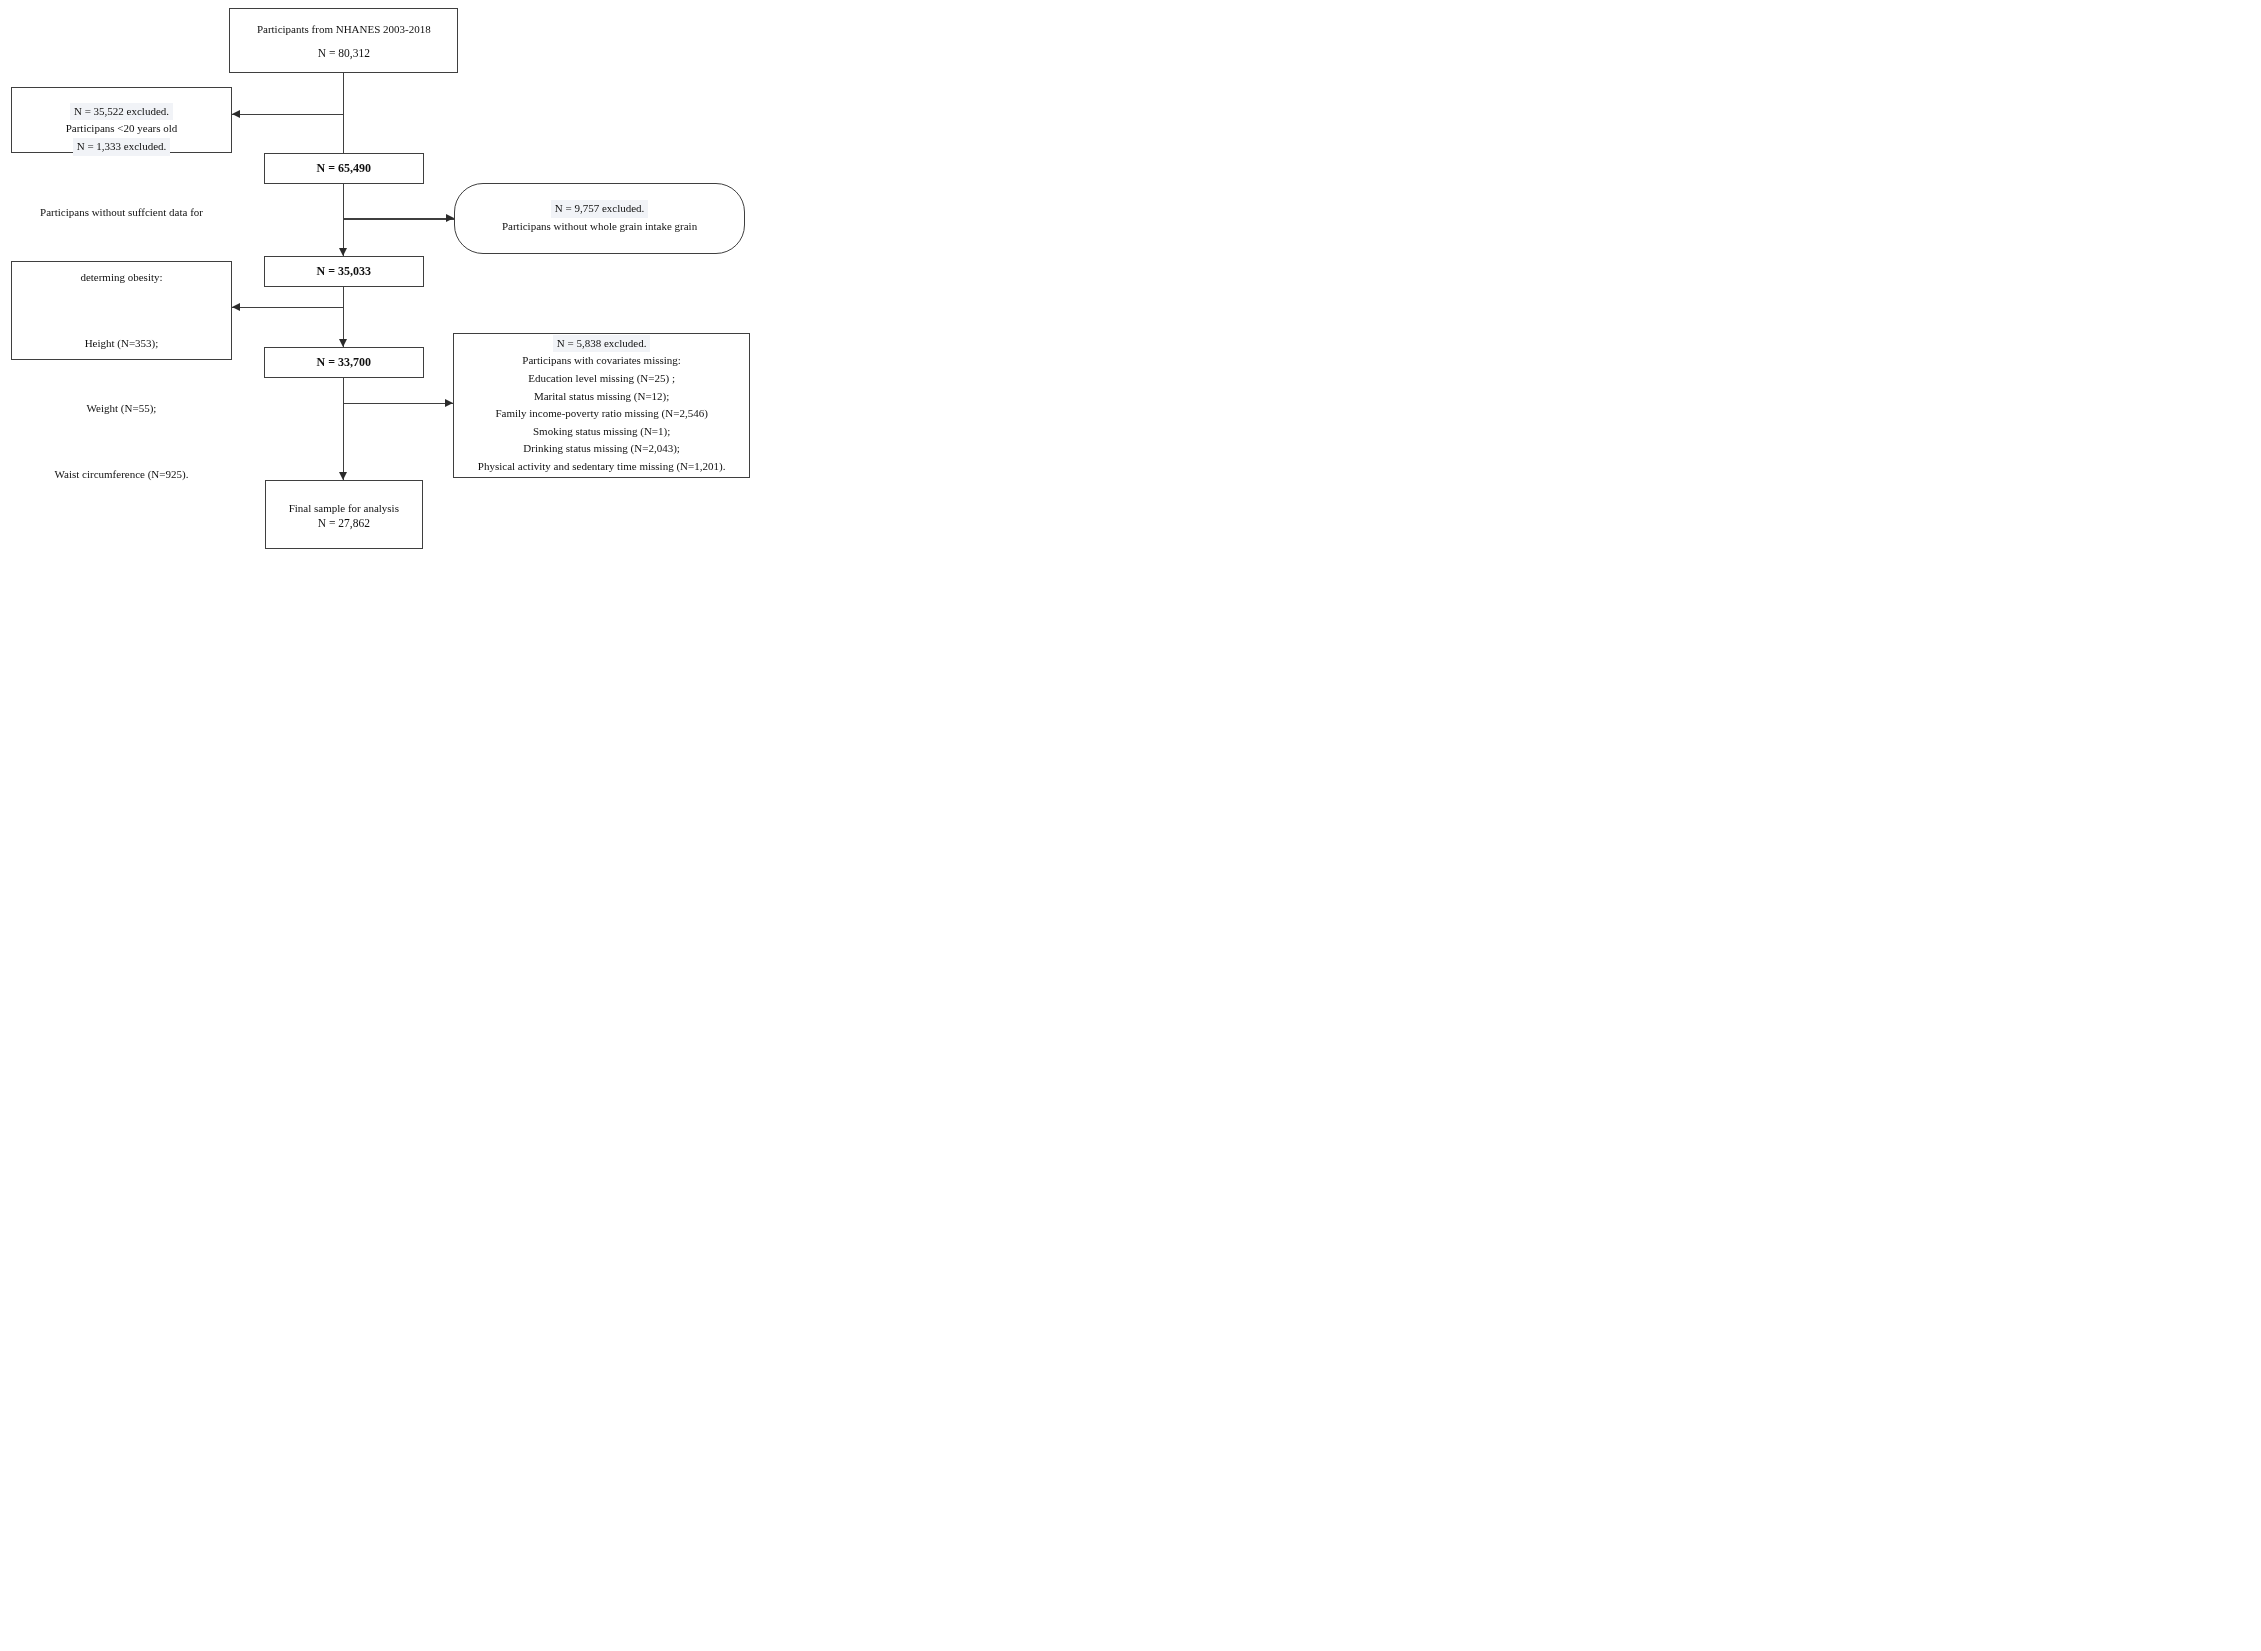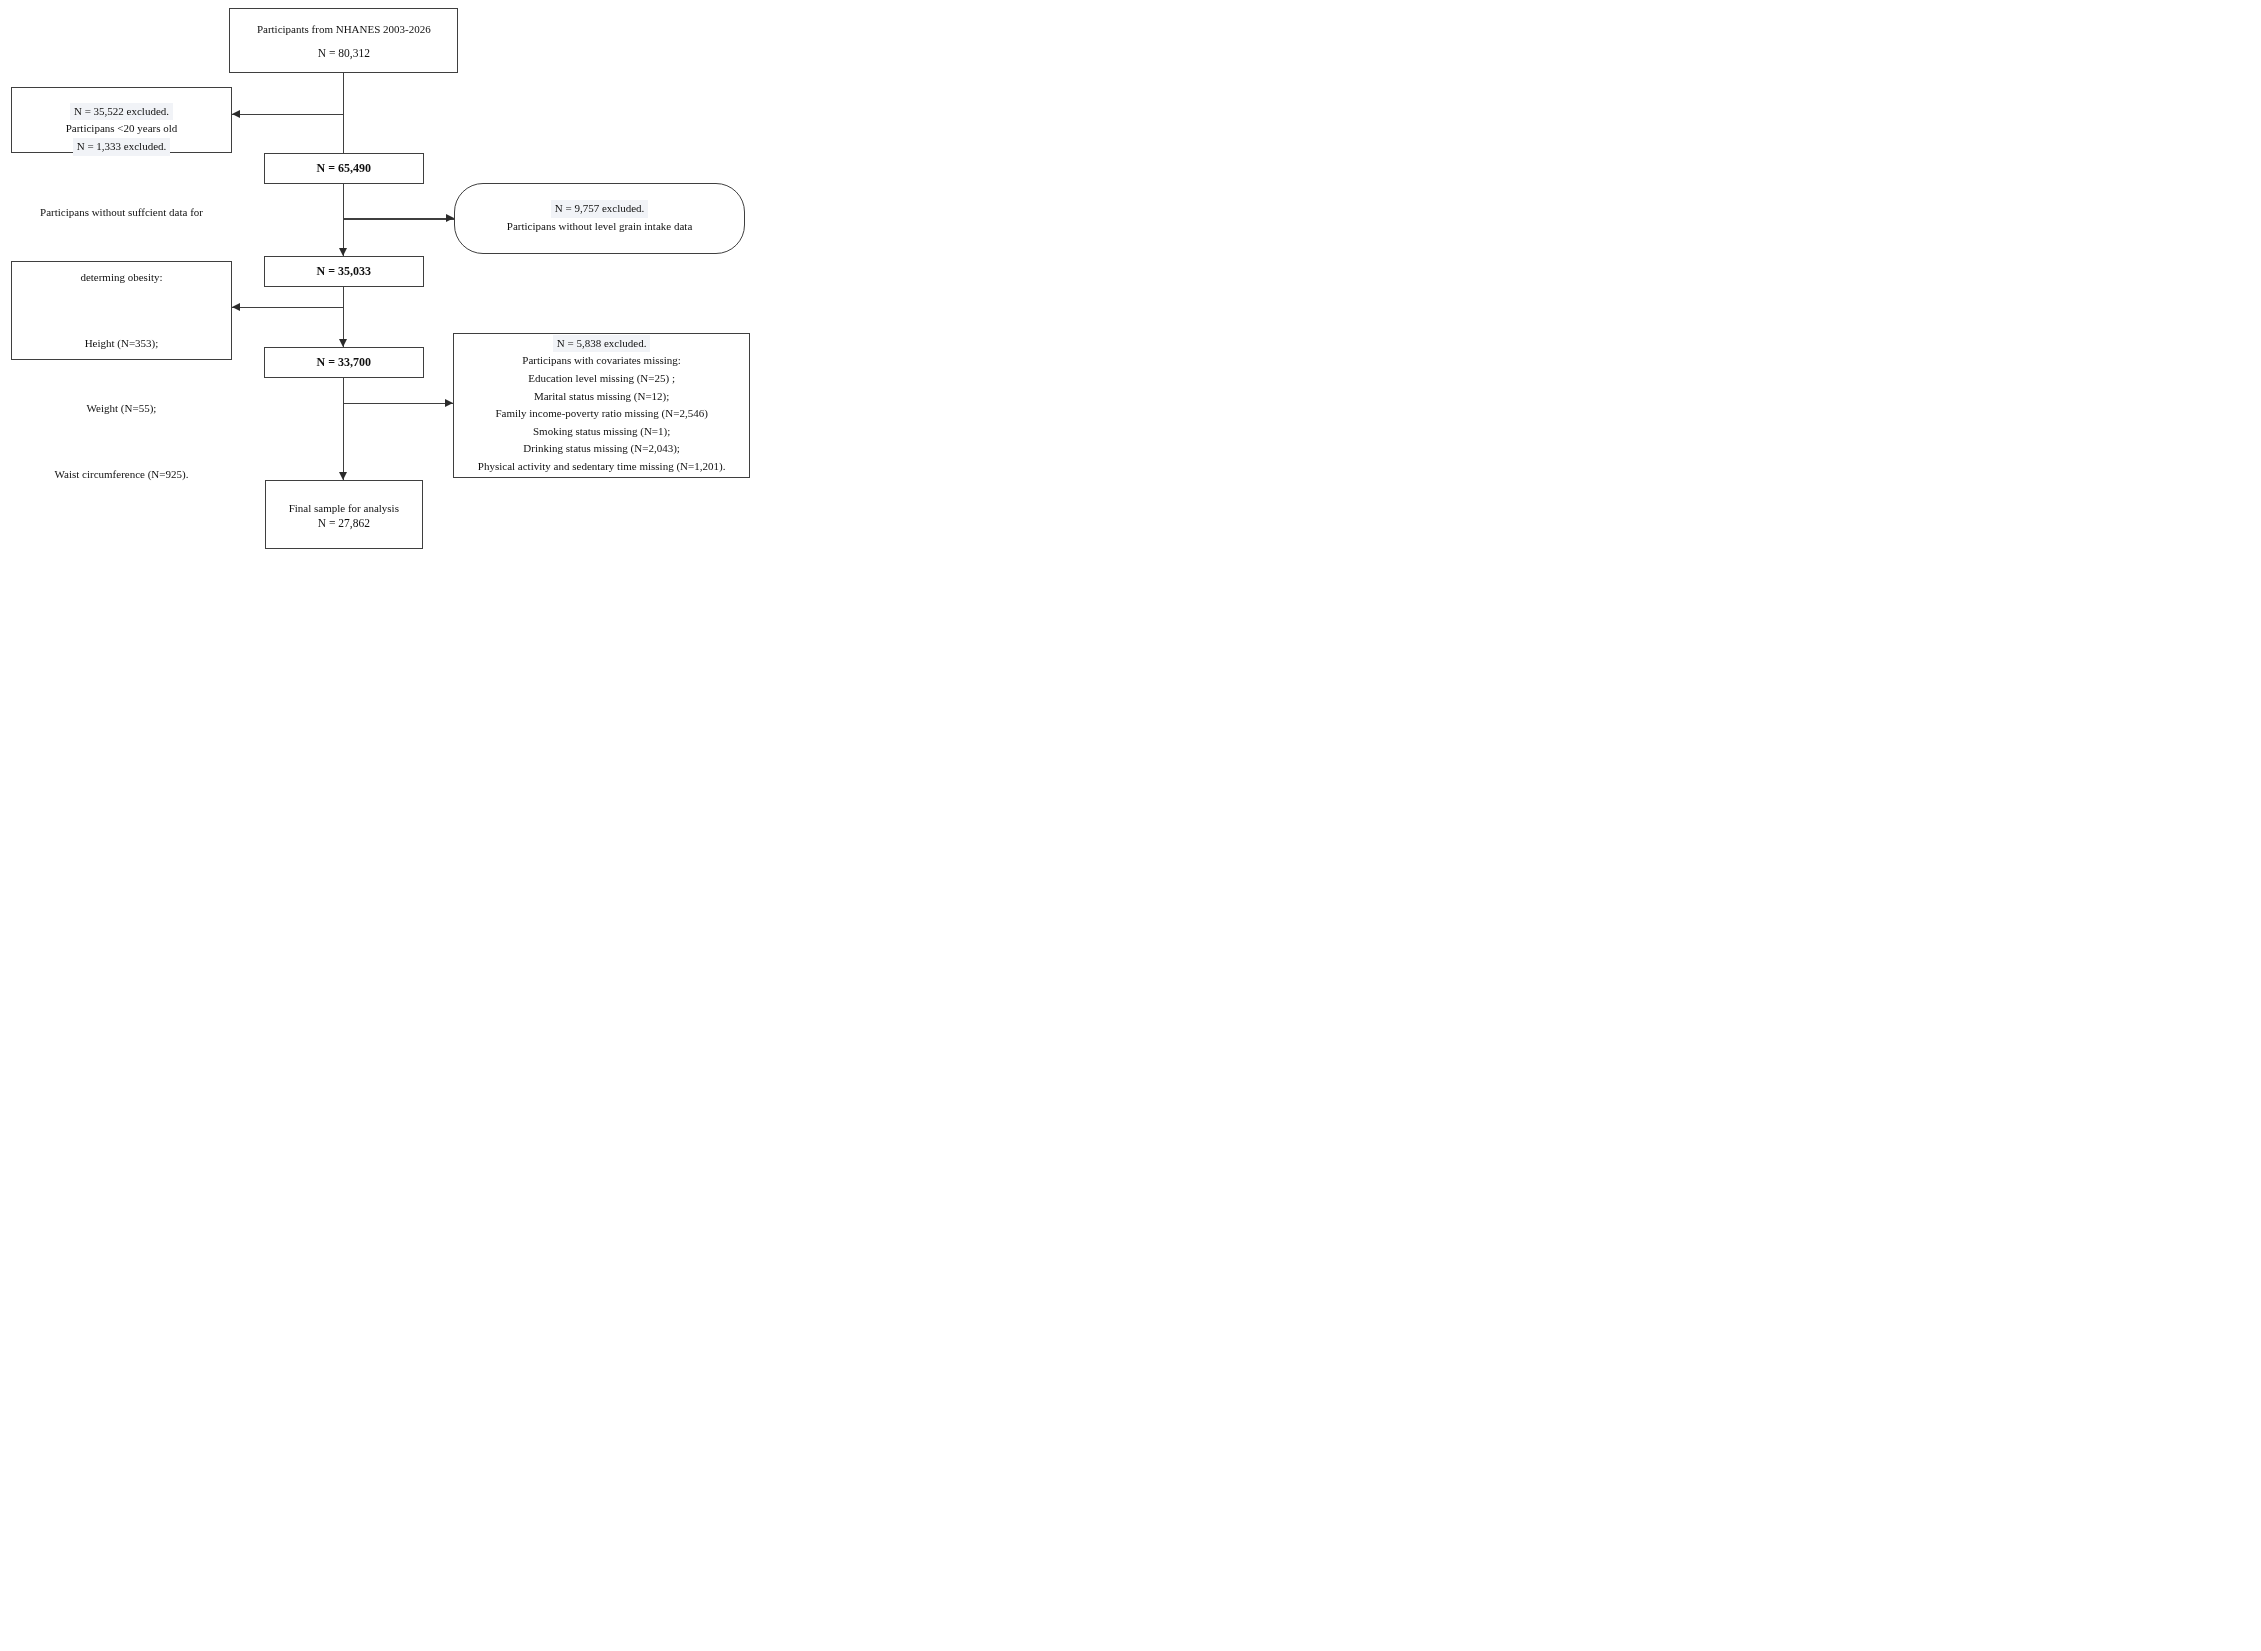--- a/index.html
+++ b/index.html
@@ -41,36 +41,36 @@
 
   <div class="arr a-left" style="left:30.83%;top:calc(20.86% - 4.6px);"></div>
   <div class="arr a-right" style="left:calc(60.22% - 8px);top:calc(39.83% - 4.6px);"></div>
   <div class="arr a-left" style="left:30.83%;top:calc(55.9% - 4.6px);"></div>
   <div class="arr a-right" style="left:calc(60.09% - 8px);top:calc(73.38% - 4.6px);"></div>
   <div class="arr a-down" style="left:calc(45.6% - 4.6px);top:calc(46.5% - 8px);"></div>
   <div class="arr a-down" style="left:calc(45.6% - 4.6px);top:calc(63.07% - 8px);"></div>
   <div class="arr a-down" style="left:calc(45.6% - 4.6px);top:calc(87.35% - 8px);"></div>
 
   <div class="box spread" style="left:30.4%;top:1.4%;width:30.4%;height:11.8%;">
-    <div class="txt">Participants from  NHANES 2003-2026</div>
+    <div class="txt">Participants from  NHANES 2003-2018</div>
     <div class="bold">N = 80,312</div>
   </div>
 
   <div class="box" style="left:1.4%;top:15.9%;width:29.43%;height:11.9%;text-align:right;">
     <div class="txt hl">N = 35,522 excluded.</div>
     <div class="txt">Participans &lt;20 years old</div>
   </div>
 
   <div class="box" style="left:35.0%;top:27.8%;width:21.2%;height:5.7%;">
     <div class="nlabel">N = 65,490</div>
   </div>
 
   <div class="box" style="left:60.22%;top:33.2%;width:38.6%;height:12.9%;border-radius:29px;">
     <div class="txt hl">N = 9,757 excluded.</div>
-    <div class="txt">Participans without level grain intake data</div>
+    <div class="txt">Participans without whole grain intake grain</div>
   </div>
 
   <div class="box" style="left:35.0%;top:46.5%;width:21.2%;height:5.75%;">
     <div class="nlabel">N = 35,033</div>
   </div>
 
   <div class="box" style="left:1.4%;top:47.5%;width:29.43%;height:18.0%;gap:48px;">
     <div class="txt hl">N = 1,333 excluded.</div>
     <div class="txt">Participans without suffcient data for</div>
     <div class="txt">determing obesity:</div>

